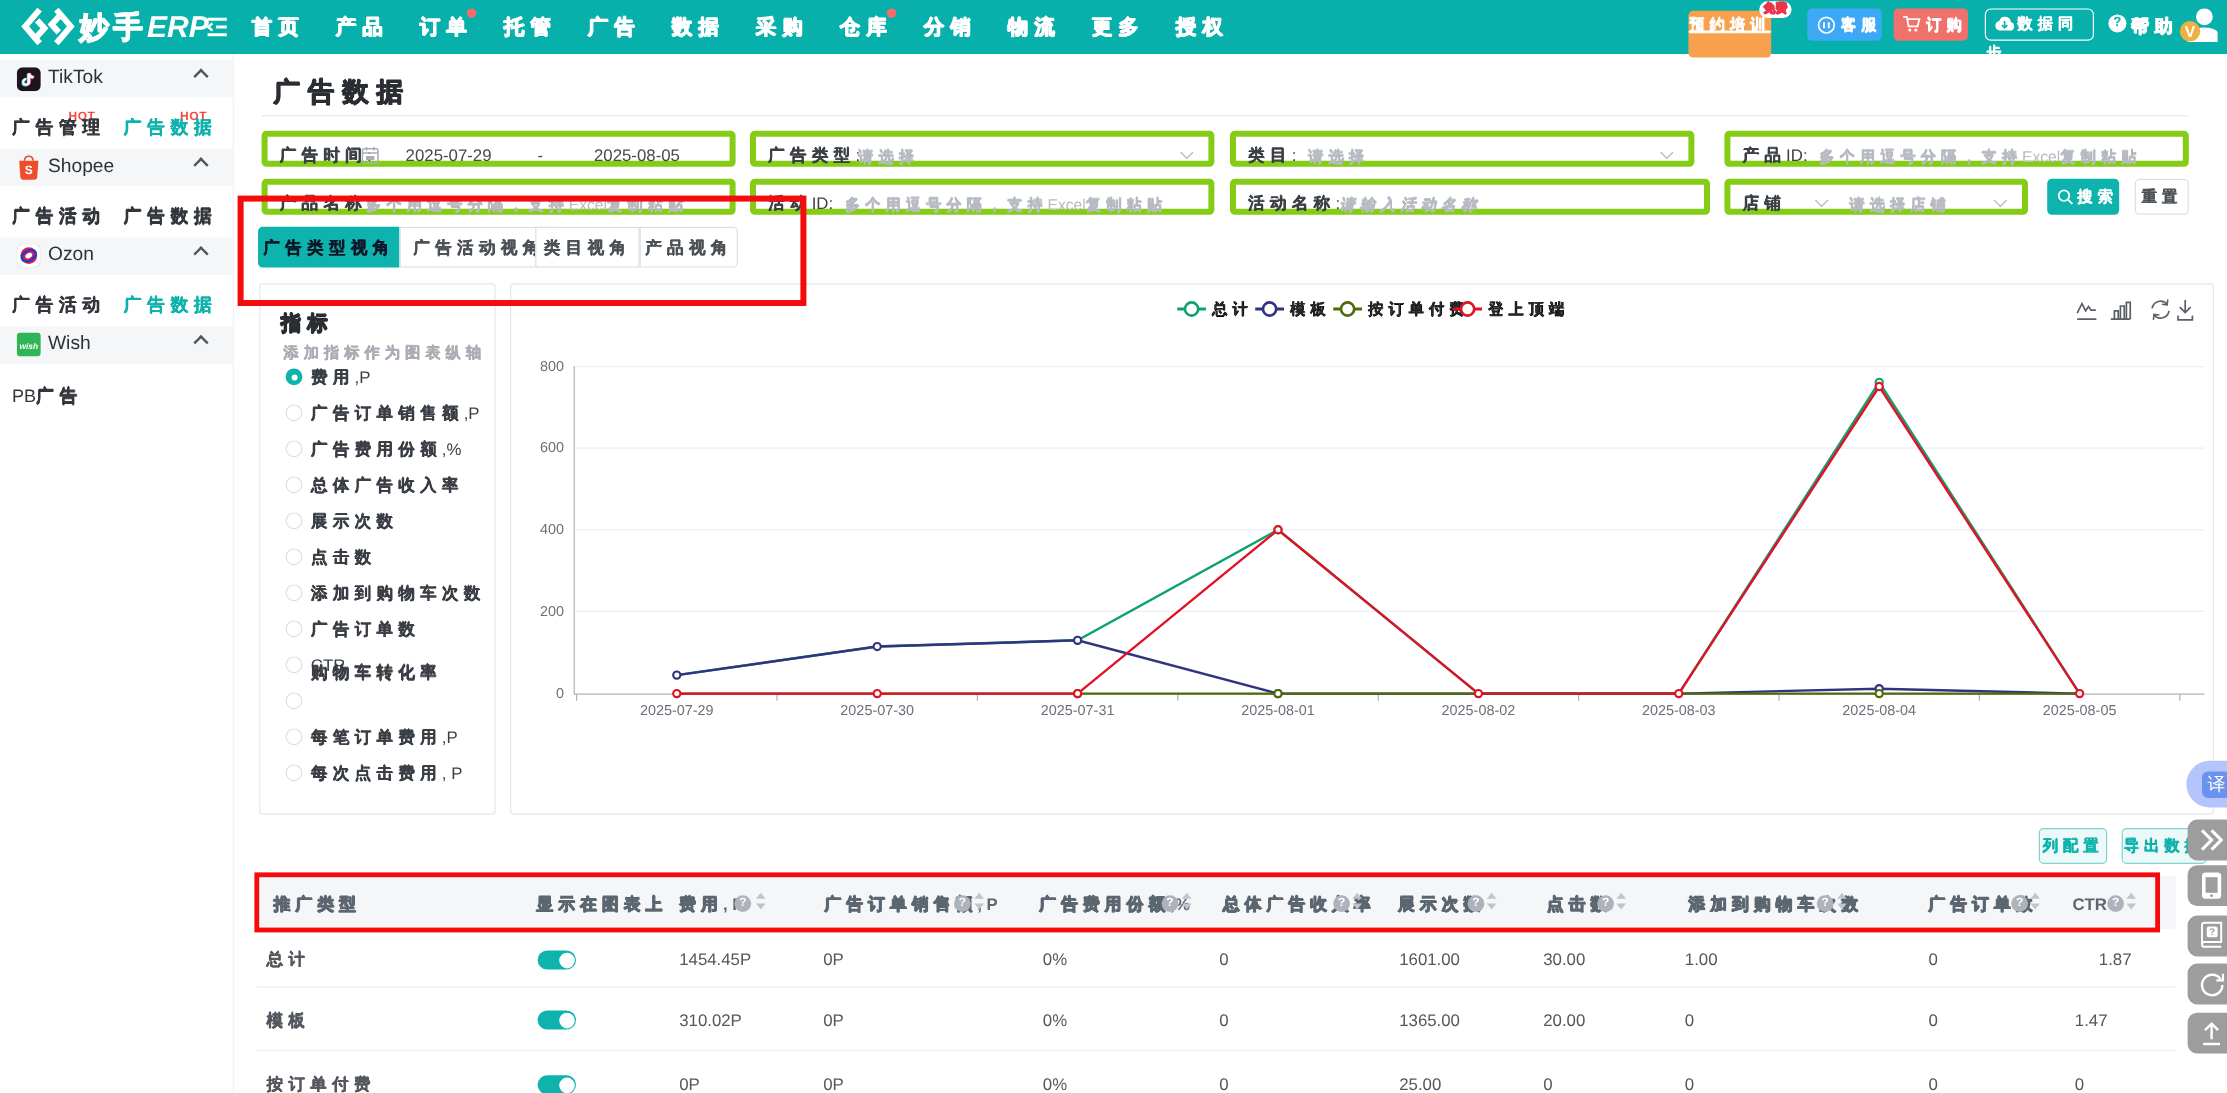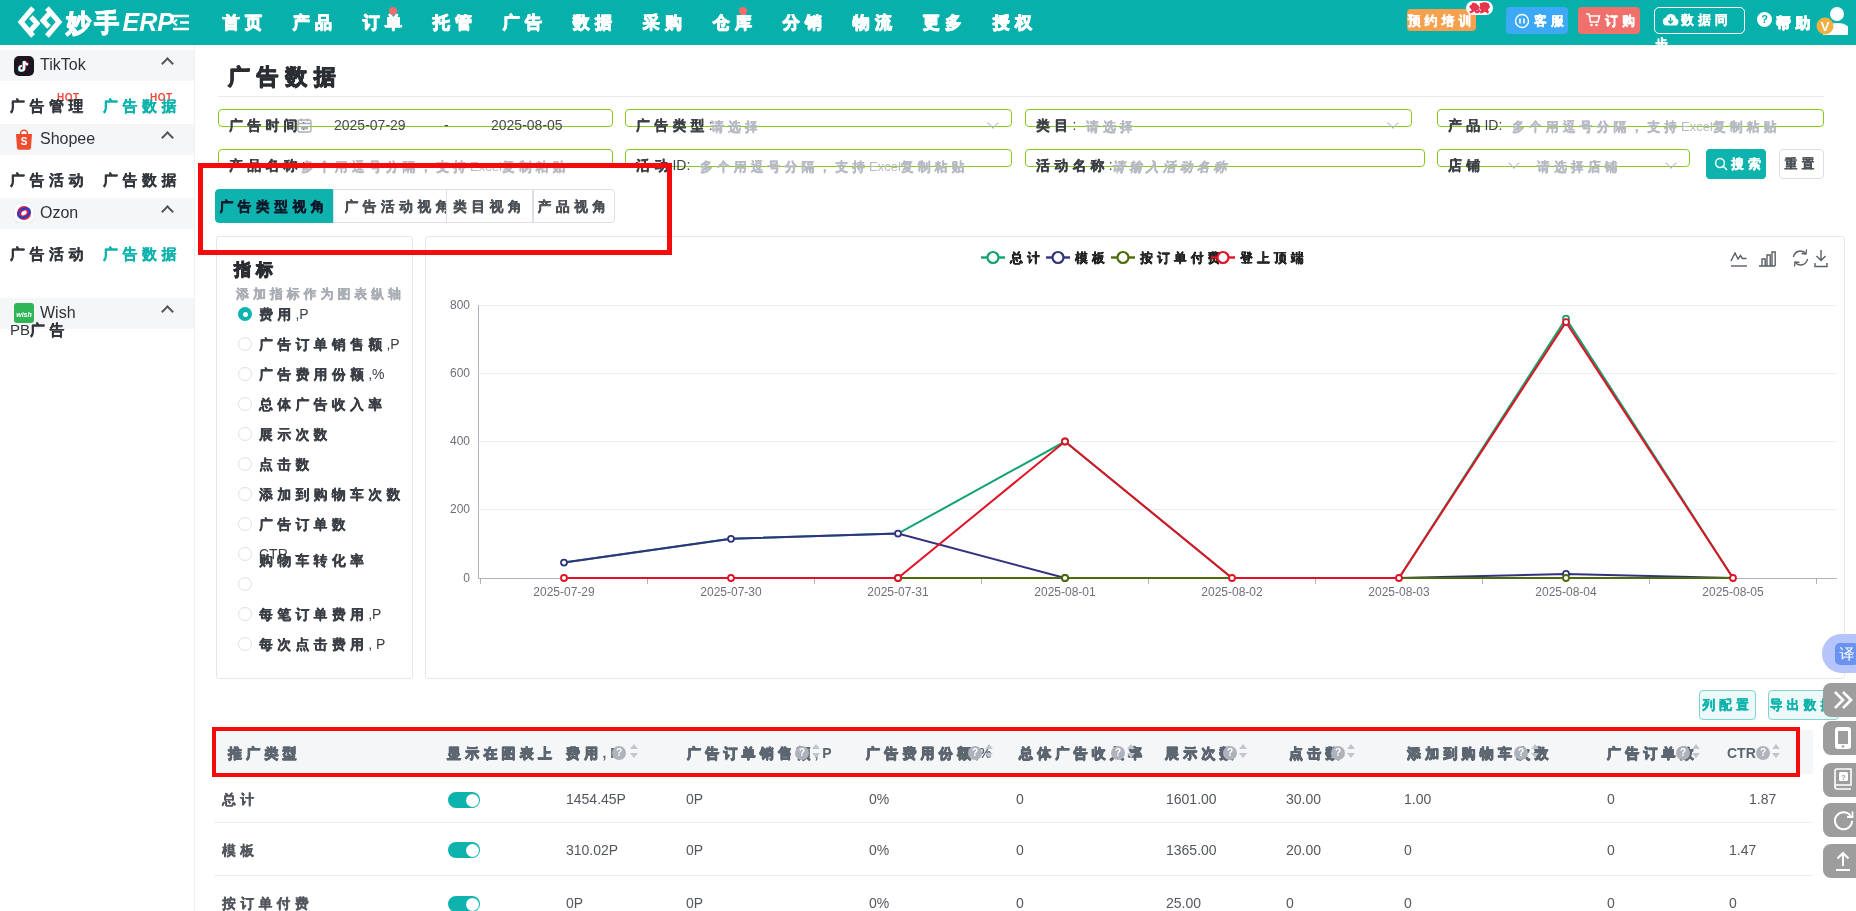--- a/index.html
+++ b/index.html
@@ -2,32 +2,32 @@
 <html><head>
 <meta charset="utf-8">
 <style>
 *{margin:0;padding:0;box-sizing:border-box;font-family:"Liberation Sans",sans-serif;}
 html,body{width:1856px;height:911px;overflow:hidden;background:#fff;position:relative;}
 .abs{position:absolute;}
 .c{letter-spacing:.30em;text-shadow:0.5px 0 currentColor,-0.5px 0 currentColor,0 0.5px currentColor,0 -0.5px currentColor;}
 .c:after{content:"";letter-spacing:0;}
 
 #nav{left:0;top:0;width:1856px;height:45px;background:#07b0ab;}
-.navitem{position:absolute;top:0;height:45px;line-height:45px;color:#fff;font-size:17px;font-weight:bold;text-align:right;width:70px;}
+.navitem{position:absolute;top:0;height:45px;line-height:45px;color:#fff;font-size:17px;font-weight:bold;text-align:center;width:70px;}
 .reddot{position:absolute;width:8px;height:8px;border-radius:50%;background:#f56c6c;}
 
 #side{left:0;top:45px;width:195px;height:866px;background:#fff;border-right:1px solid #f0f1f4;}
 .shead{position:absolute;left:0;width:194px;height:31px;background:#f5f6f8;}
 .shead .nm{position:absolute;left:40px;top:6px;font-size:16px;color:#2d3238;}
 .shead .caret{position:absolute;right:22px;top:9px;width:9px;height:9px;border-left:2px solid #50555c;border-top:2px solid #50555c;transform:rotate(45deg);}
 .slink{position:absolute;font-size:15px;color:#33373d;}
 .slink.act{color:#0db3ac;}
 .hot{position:absolute;color:#f5493d;font-size:10px;font-weight:bold;letter-spacing:.5px;}
 
-.field{position:absolute;height:18px;border:1px solid #84cc16;border-radius:4px;background:#fff;}
+.field{position:absolute;height:30px;border:5px solid #84cc16;border-radius:4px;background:#fff;}
 .flabel{position:absolute;top:7px;font-size:14px;color:#3c4045;}
 .fph{position:absolute;top:8px;font-size:13px;color:#b6bac2;}
 .caret-d{position:absolute;width:8px;height:8px;border-right:1.6px solid #b6bac2;border-bottom:1.6px solid #b6bac2;transform:rotate(45deg);}
 
 .tab{position:absolute;top:189px;height:34px;border:1px solid #dcdfe6;background:#fff;color:#4c5156;font-size:14px;text-align:center;line-height:33px;}
 .tab.on{background:#0db3ac;border-color:#0db3ac;color:#0f172a;}
 
 .card{position:absolute;background:#fff;border:1px solid #e3e6eb;border-radius:3px;}
 
 .radio{position:absolute;width:14px;height:14px;border-radius:50%;border:1px solid #dcdfe6;background:#fff;}
@@ -75,21 +75,21 @@
   <div class="navitem" style="left:477px;"><span class="c">广告</span></div>
   <div class="navitem" style="left:547px;"><span class="c">数据</span></div>
   <div class="navitem" style="left:617px;"><span class="c">采购</span></div>
   <div class="navitem" style="left:687px;"><span class="c">仓库</span></div>
   <div class="reddot" style="left:739px;top:7px;"></div>
   <div class="navitem" style="left:757px;"><span class="c">分销</span></div>
   <div class="navitem" style="left:827px;"><span class="c">物流</span></div>
   <div class="navitem" style="left:897px;"><span class="c">更多</span></div>
   <div class="navitem" style="left:967px;"><span class="c">授权</span></div>
 
-  <div class="abs" style="left:1407px;top:9px;width:69px;height:22px;background:#f7a14e;border-radius:4px;color:#fff;font-size:13px;text-align:center;line-height:23px;"><span class="c">预约培训</span></div>
+  <div class="abs" style="left:1407px;top:9px;width:69px;height:39px;background:#f7a14e;border-radius:4px;color:#fff;font-size:13px;text-align:center;line-height:23px;text-decoration:underline;"><span class="c">预约培训</span></div>
   <div class="abs" style="left:1466px;top:1px;width:27px;height:14px;background:#fff;border-radius:7px;color:#e9344c;font-size:10px;font-weight:bold;text-align:center;line-height:14px;"><span class="c" style="letter-spacing:0;">免费</span></div>
   <div class="abs" style="left:1506px;top:7px;width:62px;height:27px;background:#3da8f5;border-radius:4px;color:#fff;font-size:13px;line-height:27px;">
     <svg class="abs" style="left:8px;top:5.5px;" width="16" height="16" viewBox="0 0 16 16">
         <circle cx="8" cy="8" r="6.5" fill="none" stroke="#fff" stroke-width="1.4"></circle>
         <path d="M6 5.5 V10.5 M10 5.5 V10.5" stroke="#fff" stroke-width="1.6"></path>
       </svg>
     <span class="c" style="margin-left:28px;">客服</span>
   </div>
   <div class="abs" style="left:1578px;top:7px;width:62px;height:27px;background:#f0716c;border-radius:4px;color:#fff;font-size:13px;line-height:27px;">
     <svg class="abs" style="left:7px;top:5px;" width="16" height="16" viewBox="0 0 16 16">
@@ -152,21 +152,21 @@
         <circle cx="10" cy="10" r="7" fill="#e1203f"></circle>
         <ellipse cx="10" cy="10" rx="6.2" ry="4.2" transform="rotate(-30 10 10)" fill="none" stroke="#1140d9" stroke-width="2"></ellipse>
         <ellipse cx="10" cy="10" rx="3" ry="2" transform="rotate(-30 10 10)" fill="#fff"></ellipse>
       </svg>
     <div class="nm">Ozon</div>
       <div class="caret"></div>
   </div>
   <div class="slink" style="left:10px;top:200px;"><span class="c">广告活动</span></div>
   <div class="slink act" style="left:103px;top:200px;"><span class="c">广告数据</span></div>
 
-  <div class="shead" style="top:227px;margin-top:26px;">
+  <div class="shead" style="top:227px;">
     <svg class="abs" style="left:14px;top:5px;" width="20" height="20" viewBox="0 0 20 20">
         <rect width="20" height="20" rx="3" fill="#2fb556"></rect>
         <text x="10" y="13.5" font-size="7" font-weight="bold" fill="#fff" text-anchor="middle" font-style="italic">wish</text>
       </svg>
     <div class="nm">Wish</div>
       <div class="caret"></div>
   </div>
   <div class="slink" style="left:10px;top:276px;">PB<span class="c">广告</span></div>
 </div>
 

